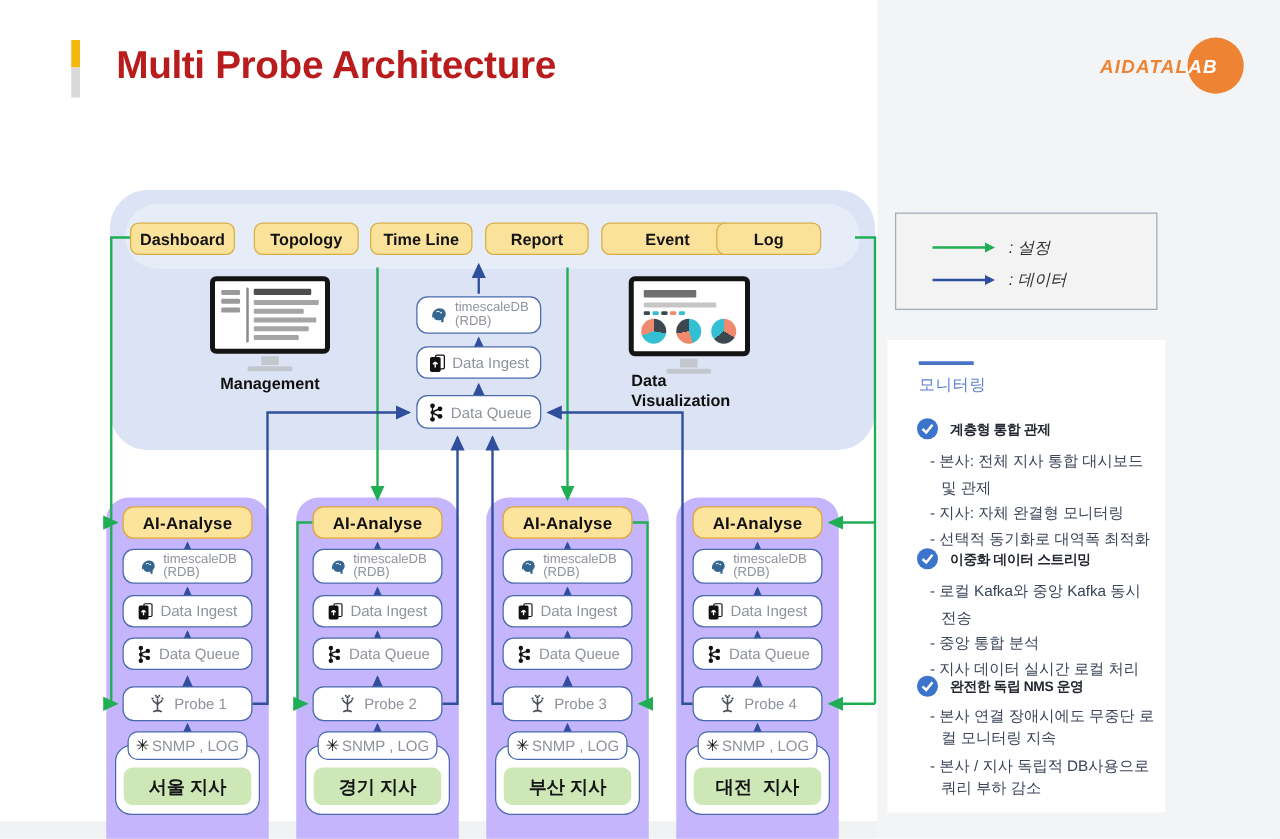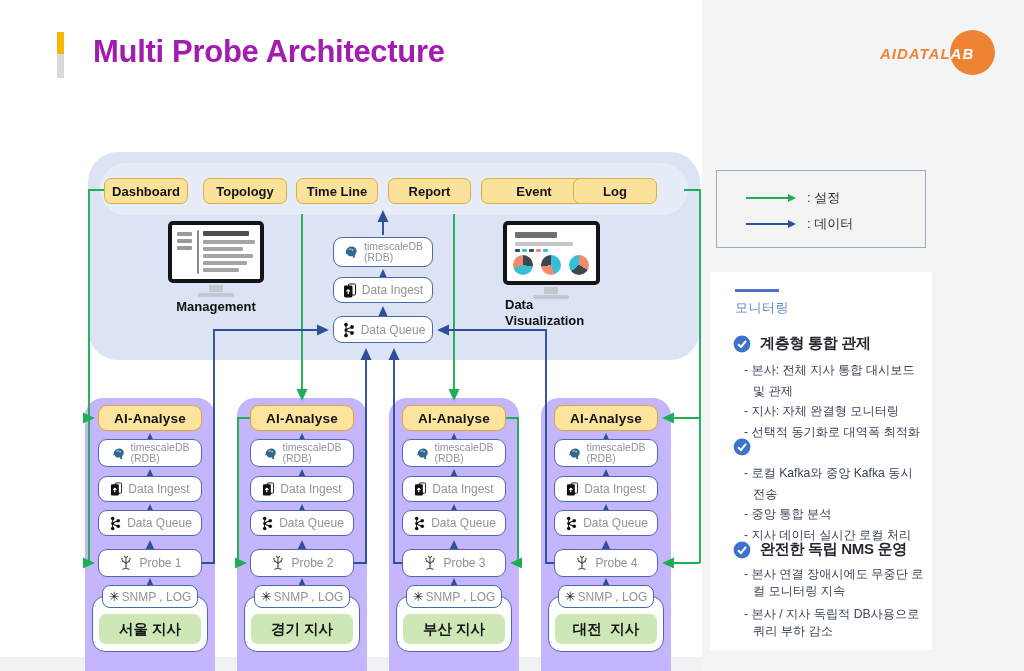--- a/index.html
+++ b/index.html
@@ -5,21 +5,21 @@
   html,body{margin:0;padding:0;}
   body{font-family:"Liberation Sans","DejaVu Sans",sans-serif;background:#ffffff;}
   .stage{position:relative;width:1024px;height:671px;overflow:hidden;background:#ffffff;}
   .abs{position:absolute;}
   
   .right-panel{left:702px;top:0;width:322px;height:671px;background:#f3f4f6;}
   .bottom-strip{left:0;top:657px;width:702px;height:14px;background:#f0f2f4;}
   
   .accent-top{left:57px;top:32px;width:7px;height:22px;background:#f6b60b;}
   .accent-bot{left:57px;top:54px;width:7px;height:24px;background:#d9d9d9;}
-  .page-title{left:93px;top:34px;font-size:31px;font-weight:800;color:#a21caf;letter-spacing:-.3px;}
+  .page-title{left:93px;top:34px;font-size:31px;font-weight:800;color:#b91c1c;letter-spacing:-.3px;}
   
   .logo-circle{left:950px;top:30px;width:45px;height:45px;border-radius:50%;background:#ee8433;}
   .logo-text{left:880px;top:45px;font-size:15px;font-weight:800;letter-spacing:1px;font-style:italic;}
   .logo-text .l{color:#ee8433;} .logo-text .r{color:#ffffff;}
   
   .top-container{left:88px;top:152px;width:612px;height:208px;background:#dbe3f4;border-radius:30px;}
   .menu-band{left:100px;top:163px;width:588px;height:52px;background:#e7ecf9;border-radius:26px;}
   .col{top:398px;width:130px;height:312px;background:#c4b5fd;border-radius:18px;}
   
   .mbtn{top:178px;height:26px;border-radius:7px;background:#fbe29b;border:1.4px solid #d9ae45;
@@ -36,28 +36,28 @@
   .gear-glyph{font-size:13px;color:#111;line-height:1;}
   
   .monitor{border:4px solid #141414;border-radius:5px;background:#fff;z-index:5;box-sizing:border-box;}
   .bar{position:absolute;border-radius:1px;}
   .stand-stem{background:#c2c6cd;}
   .stand-base{background:#c2c6cd;border-radius:2px;}
   .mon-label{font-size:13px;font-weight:700;color:#101010;z-index:5;}
   .pie{position:absolute;width:20px;height:20px;border-radius:50%;}
   
   .legend{left:716px;top:170px;width:210px;height:78px;background:#f3f3f4;border:1.2px solid #a2abb8;box-sizing:border-box;}
-  .legend-row{position:absolute;display:flex;align-items:center;gap:10px;font-size:13px;color:#2d2f33;}
+  .legend-row{position:absolute;display:flex;align-items:center;gap:10px;font-size:13px;color:#2d2f33;font-style:italic;}
   
   .feat-card{left:710px;top:272px;width:222px;height:378px;background:#ffffff;}
   .feat-line{left:735px;top:289px;width:44px;height:2.5px;background:#4b74c9;}
   .feat-heading{left:735px;top:299px;font-size:13px;color:#5d82cf;letter-spacing:.5px;}
   .sec{left:733px;width:192px;}
   .sec-title-row{display:flex;align-items:center;gap:9px;}
-  .sec-title{font-size:15px;font-weight:800;color:#23272f;letter-spacing:-.3px;}
+  .sec-title{font-size:11px;font-weight:800;color:#23272f;letter-spacing:-.3px;}
   .sec-bullets{margin:7px 0 0 11px;font-size:12.2px;line-height:20.5px;color:#3b4459;}
   .sec-bullets div{padding-left:9px;text-indent:-9px;}
   svg.overlay{position:absolute;left:0;top:0;z-index:2;}
 </style>
 </head>
 <body>
 
 <div class="stage">
 
   <div class="abs right-panel"></div>
@@ -532,20 +532,21 @@
   </div>
 
   <div class="abs sec" style="top:438px;">
     <div class="sec-title-row">
       <span class="icon">
           <svg width="18" height="18" viewBox="0 0 18 18">
             <circle cx="9" cy="9" r="8.4" fill="#3c73cb"></circle>
             <path d="M5,9.2 L8,12 L13,5.8" stroke="#fff" stroke-width="2" fill="none"></path>
           </svg>
         </span>
+      <span class="sec-title">이중화 데이터 스트리밍</span>
     </div>
     <div class="sec-bullets">
       <div>- 로컬 Kafka와 중앙 Kafka 동시 전송</div>
       <div>- 중앙 통합 분석</div>
       <div>- 지사 데이터 실시간 로컬 처리</div>
     </div>
   </div>
 
   <div class="abs sec" style="top:540px;">
     <div class="sec-title-row">

